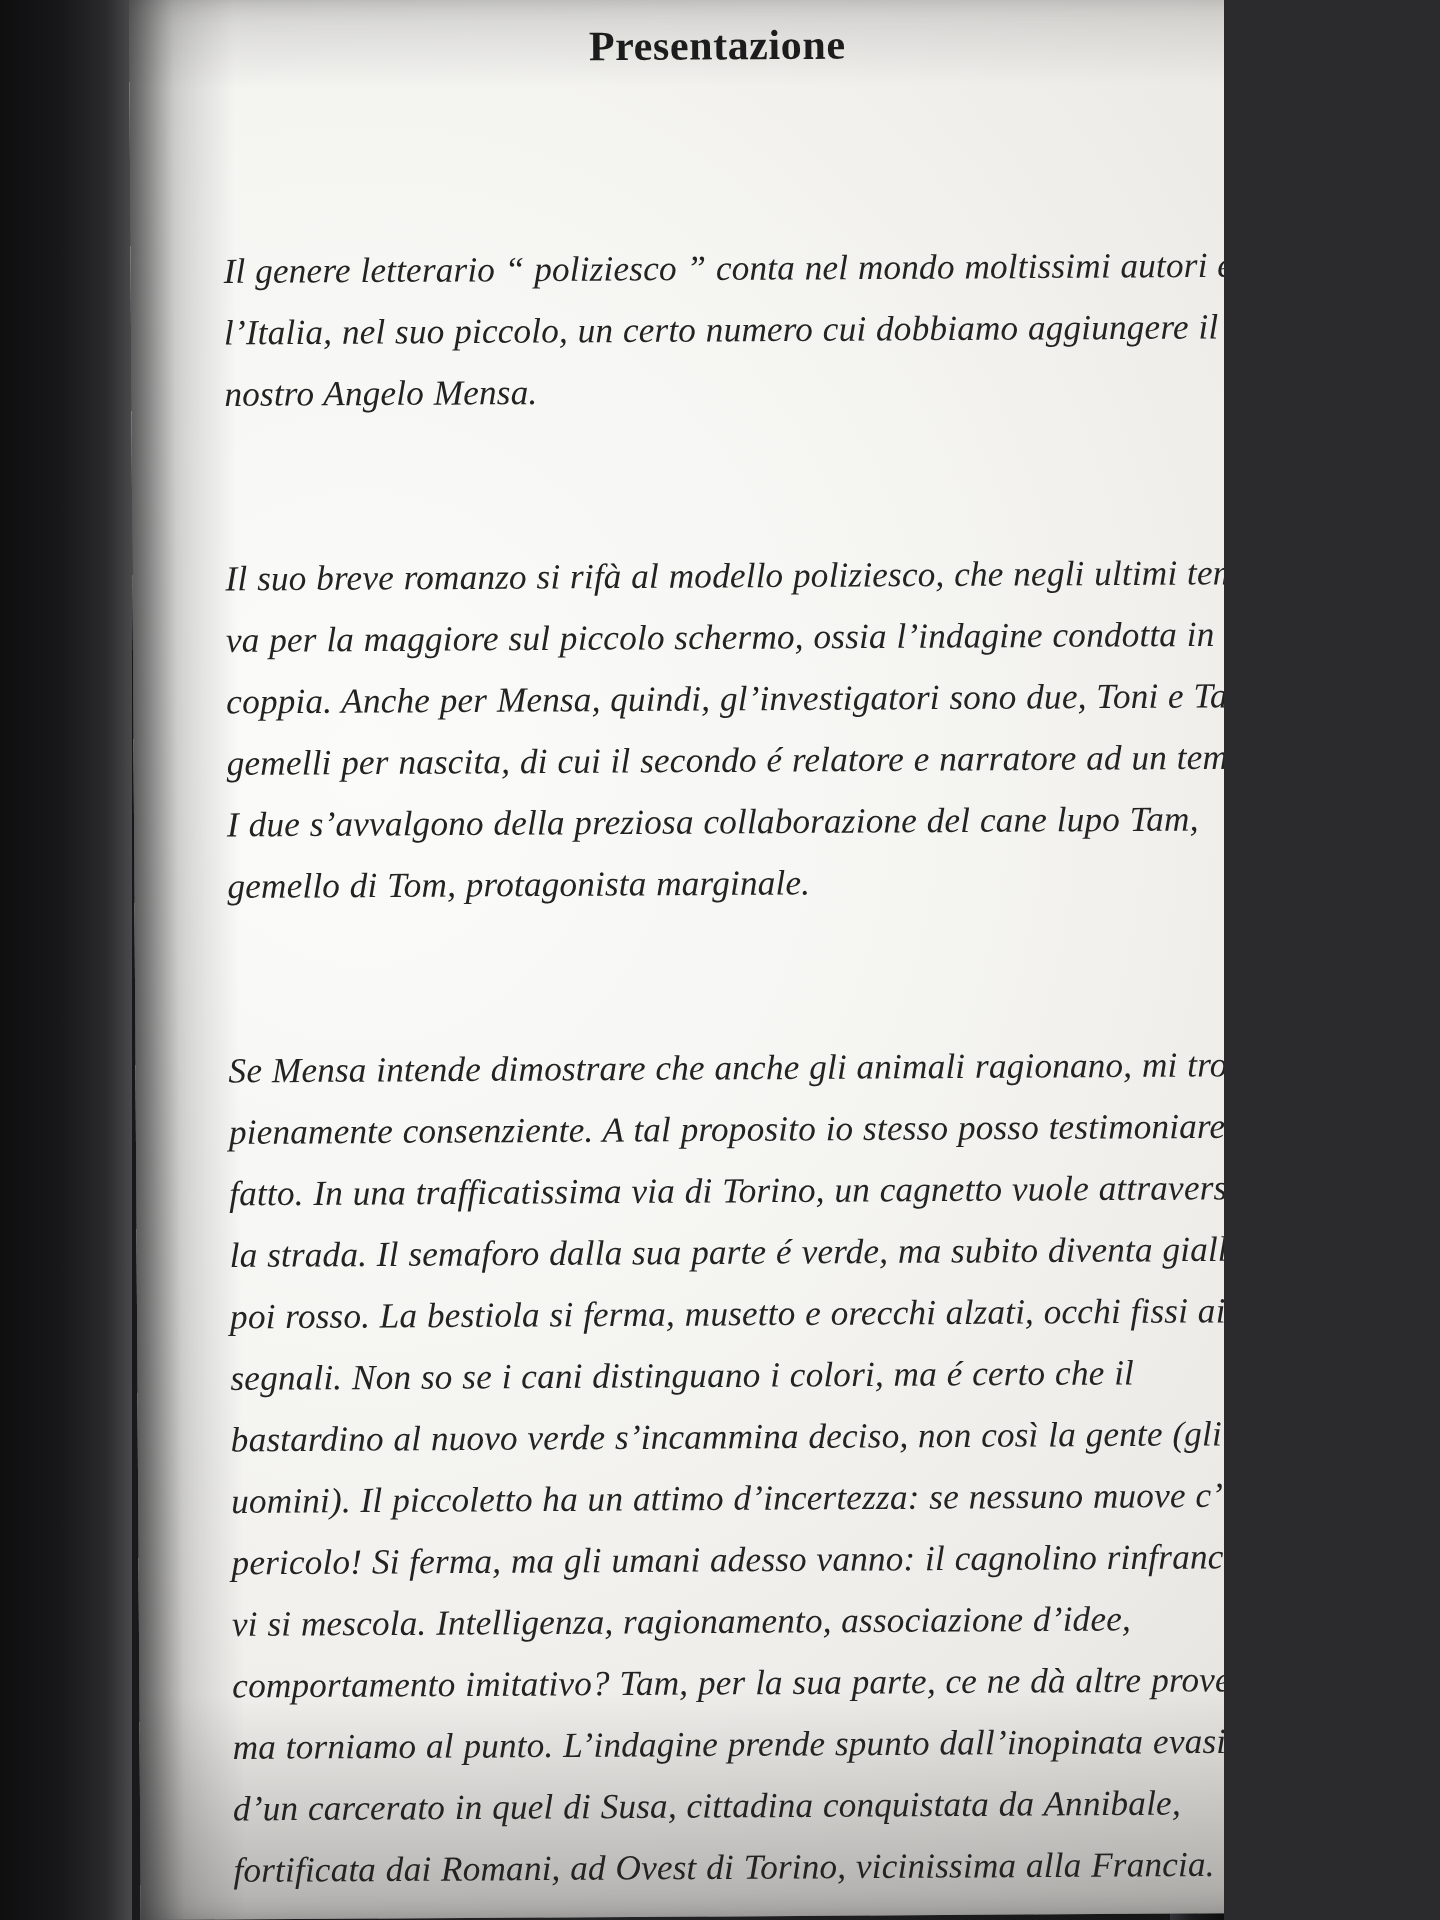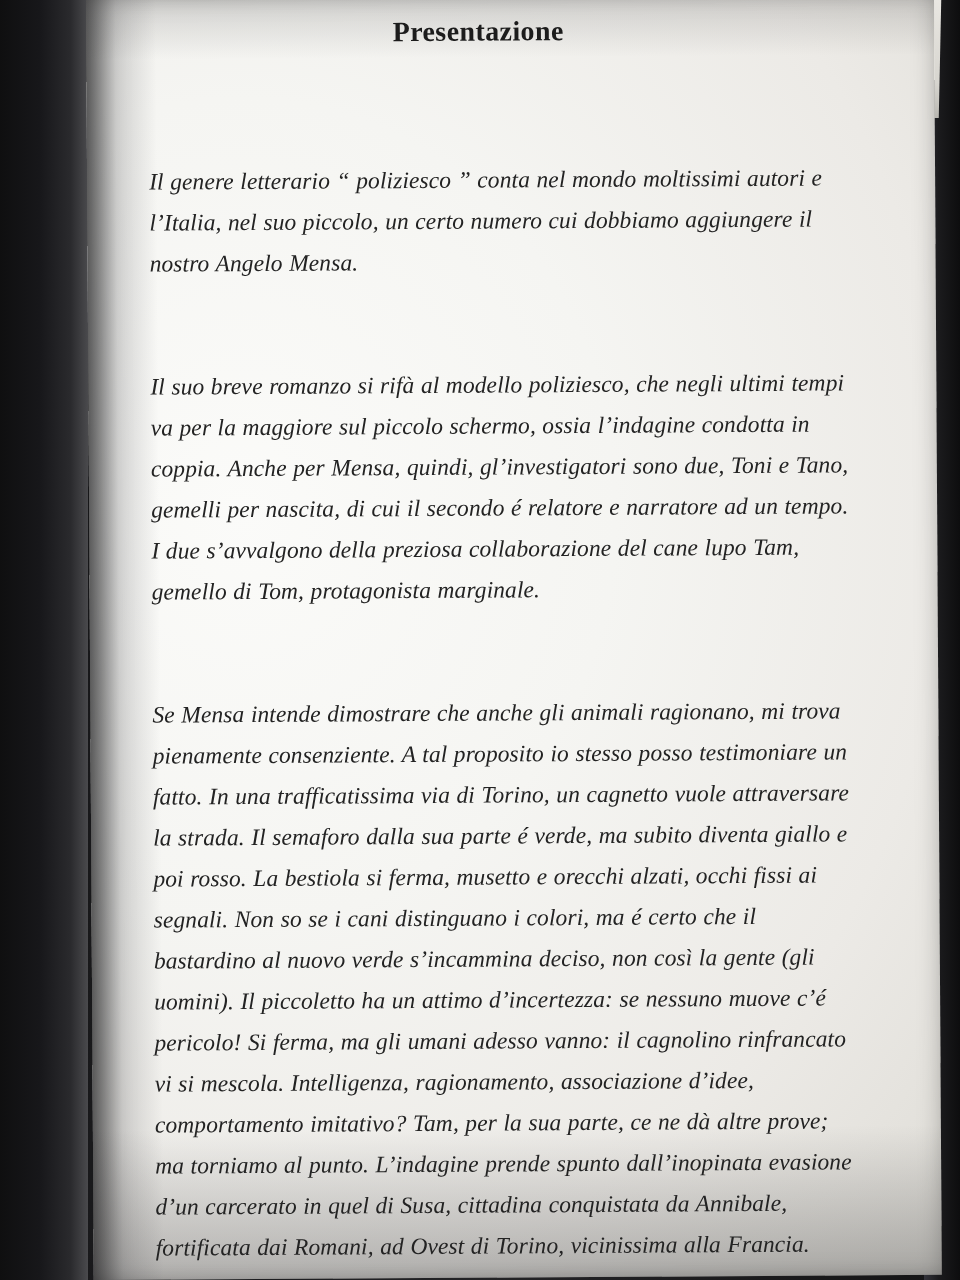--- a/index.html
+++ b/index.html
@@ -9,21 +9,21 @@
   }
   body {
     width: 960px;
     height: 1280px;
     overflow: hidden;
     font-family: "Liberation Serif", serif;
   }
 
   #page {
     position: relative;
-    width: 960px;
+    width: 816px;
     height: 1280px;
     background: #3b82f6;
     overflow: hidden;
   }
 
   
   .backdrop {
     position: absolute;
     inset: 0;
     background:

